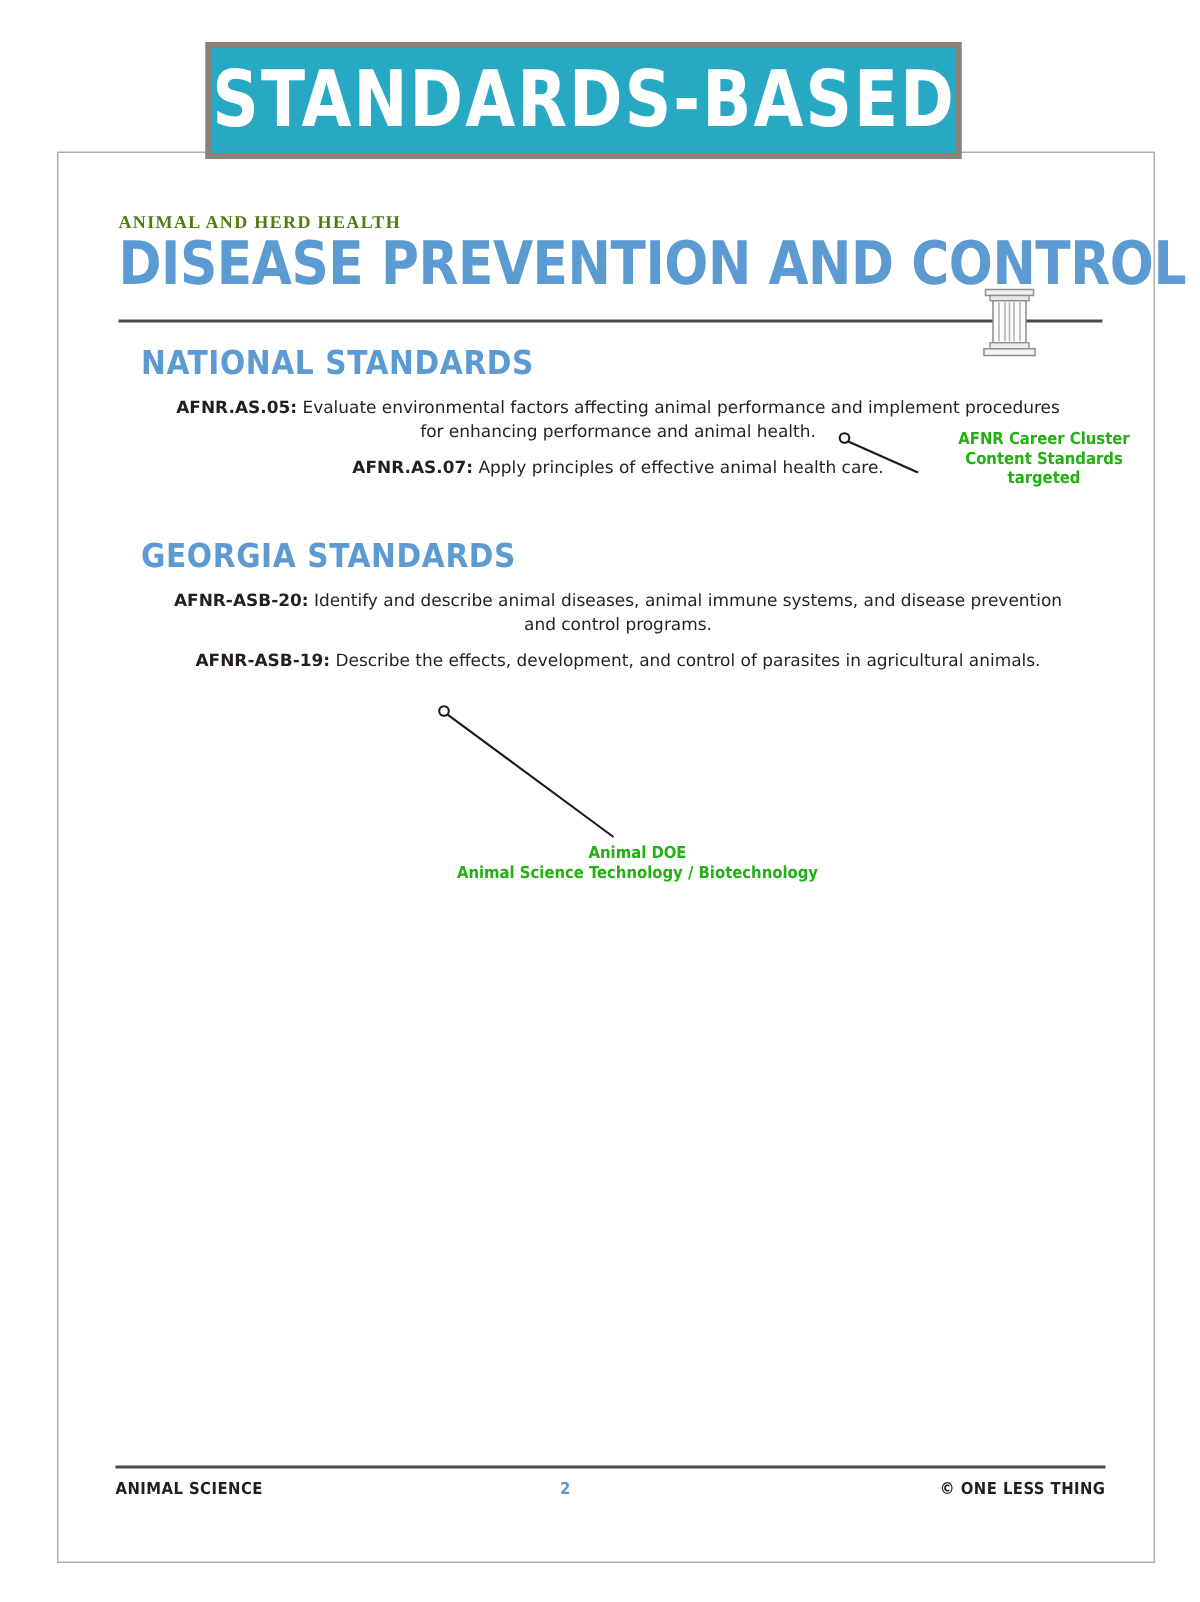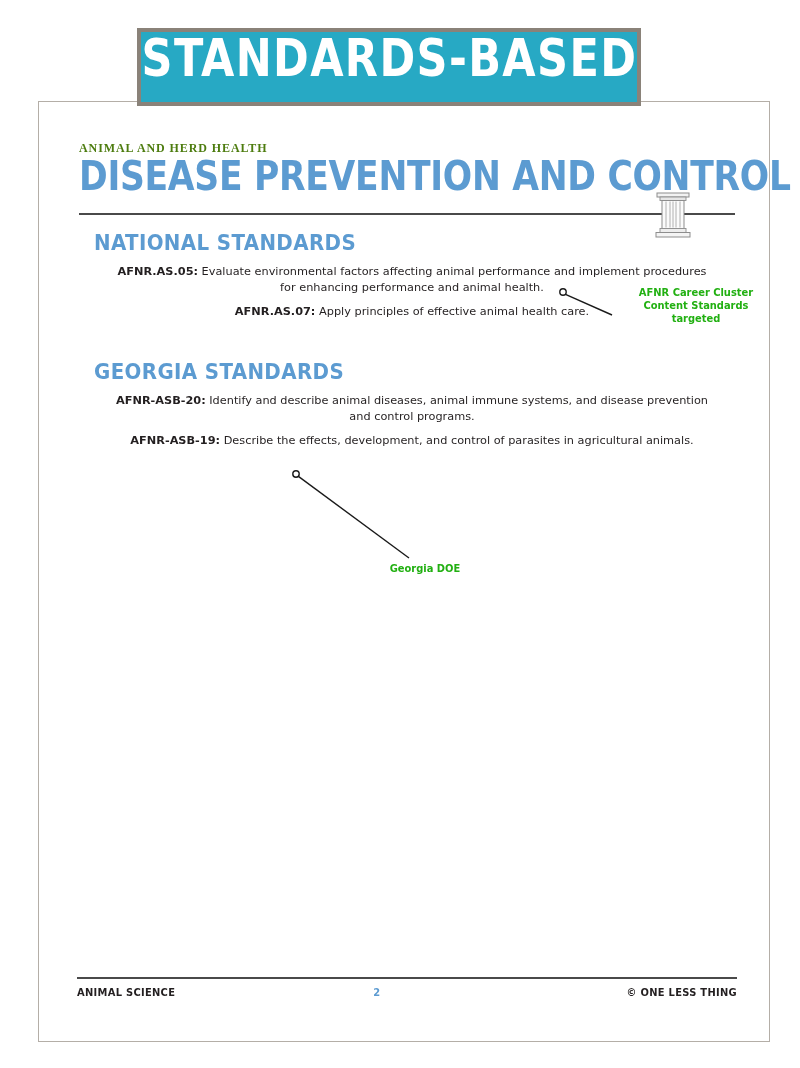--- a/index.html
+++ b/index.html
@@ -32,20 +32,21 @@
   #top-banner {
     position: absolute;
     left: 137px;
     top: 28px;
     width: 504px;
     height: 78px;
     background: #27a9c4;
     border: 4px solid #8a8279;
     box-sizing: border-box;
     display: flex;
+    align-items: center;
     justify-content: center;
     z-index: 5;
   }
   #banner-text {
     color: #ffffff;
     font-family: "Liberation Sans Narrow", "DejaVu Sans Condensed", "Liberation Sans", sans-serif;
     font-weight: bold;
     font-size: 52px;
     letter-spacing: 1.5px;
     line-height: 1;
@@ -259,21 +260,22 @@
     <line x1="259.4" y1="374.4" x2="370" y2="456" stroke="#1a1a1a" stroke-width="1.4"></line>
   </svg>
 
   <div class="annotation" id="annotation-afnr">
     <div>AFNR Career Cluster</div>
     <div>Content Standards</div>
     <div>targeted</div>
   </div>
 
   <div class="annotation" id="annotation-georgia">
-    <div>Georgia DOE</div>
+    <div>Animal DOE</div>
+    <div>Animal Science Technology / Biotechnology</div>
   </div>
 
   <div id="footer">
     <div id="footer-rule"></div>
     <div id="footer-row">
       <span id="footer-left">ANIMAL SCIENCE</span>
       <span id="footer-center">2</span>
       <span id="footer-right">© ONE LESS THING</span>
     </div>
   </div>

